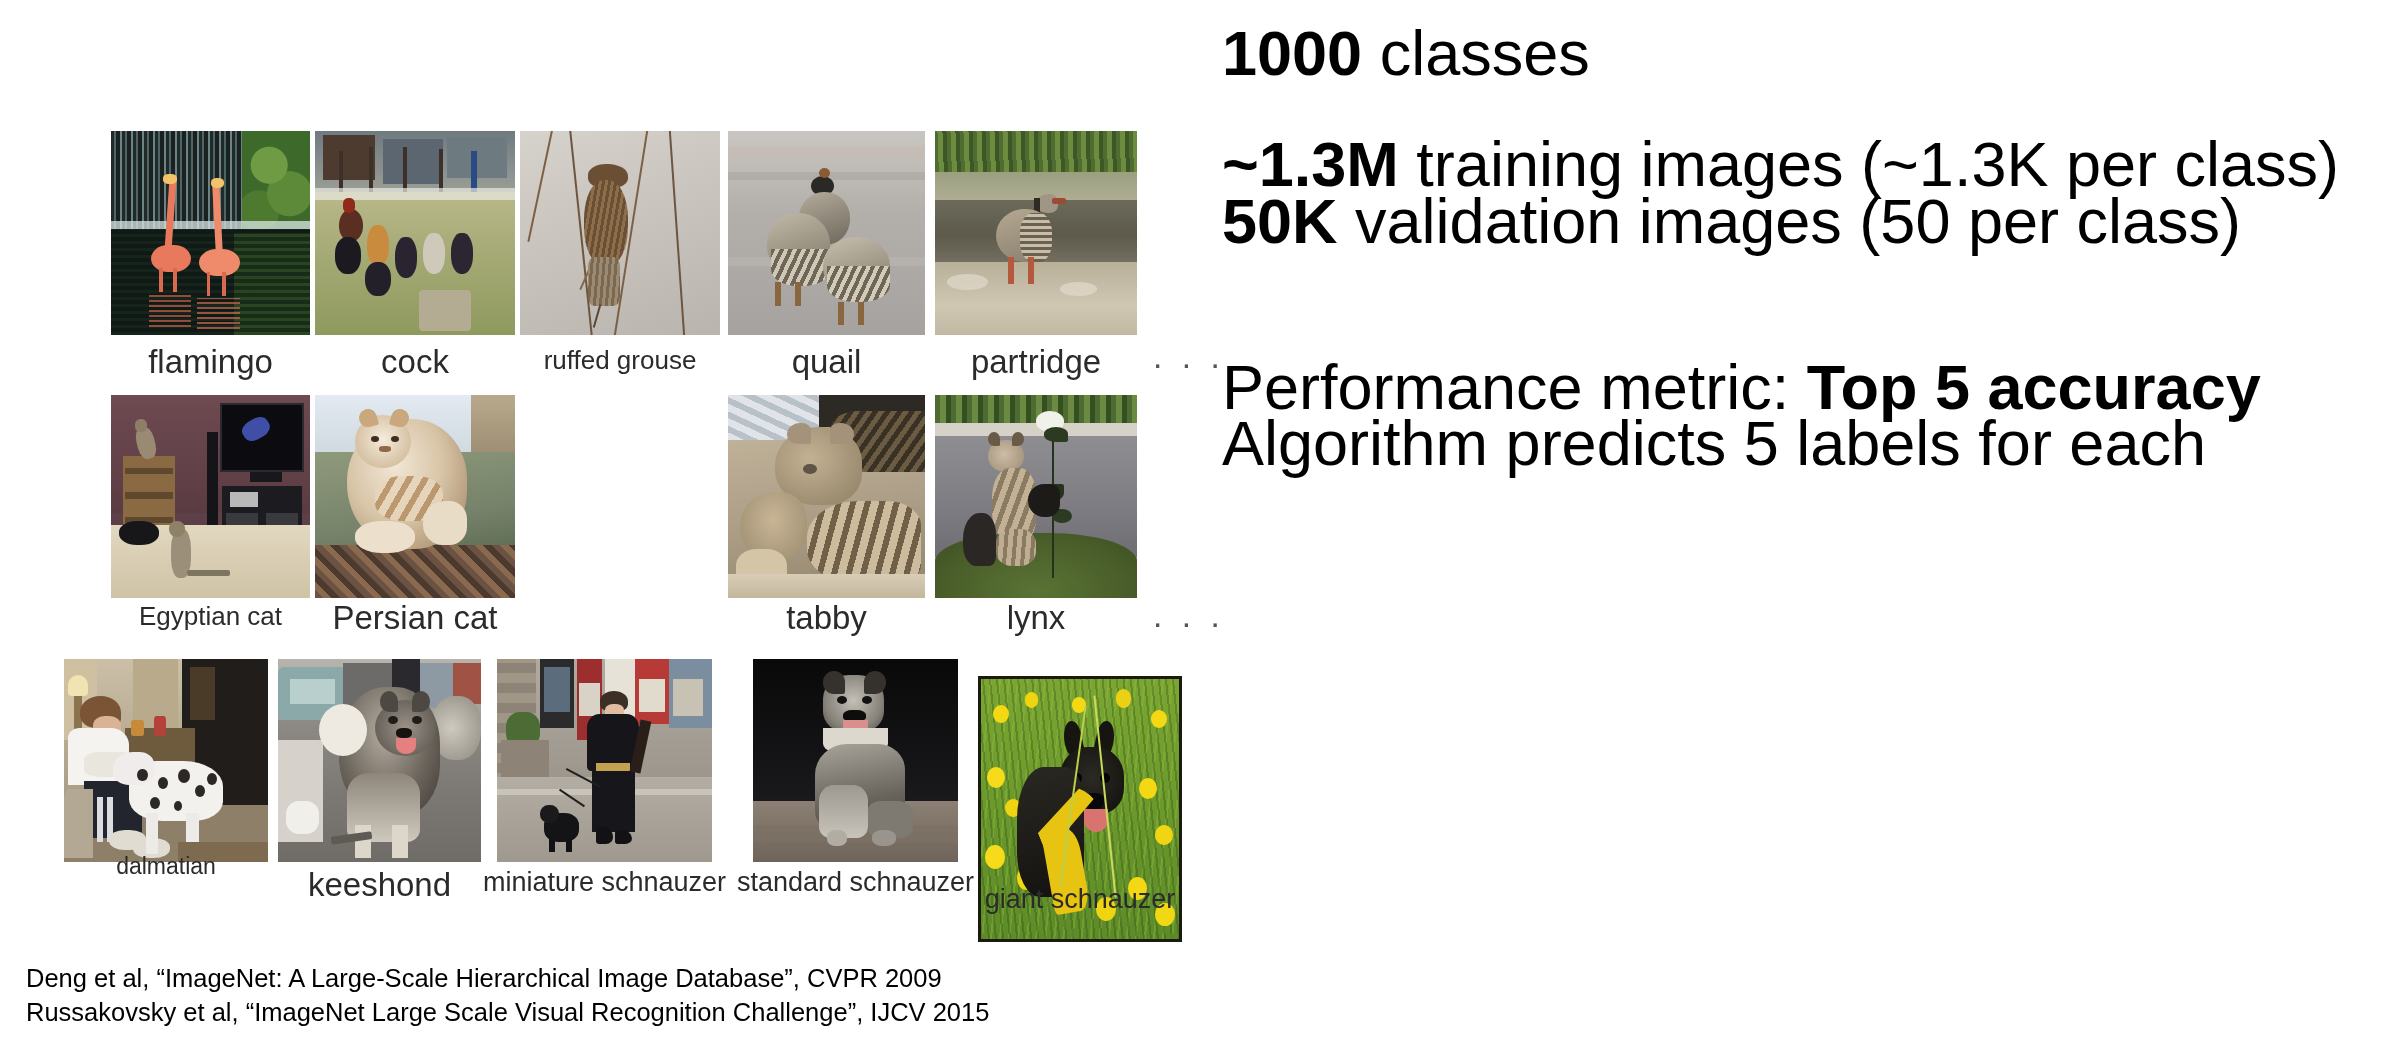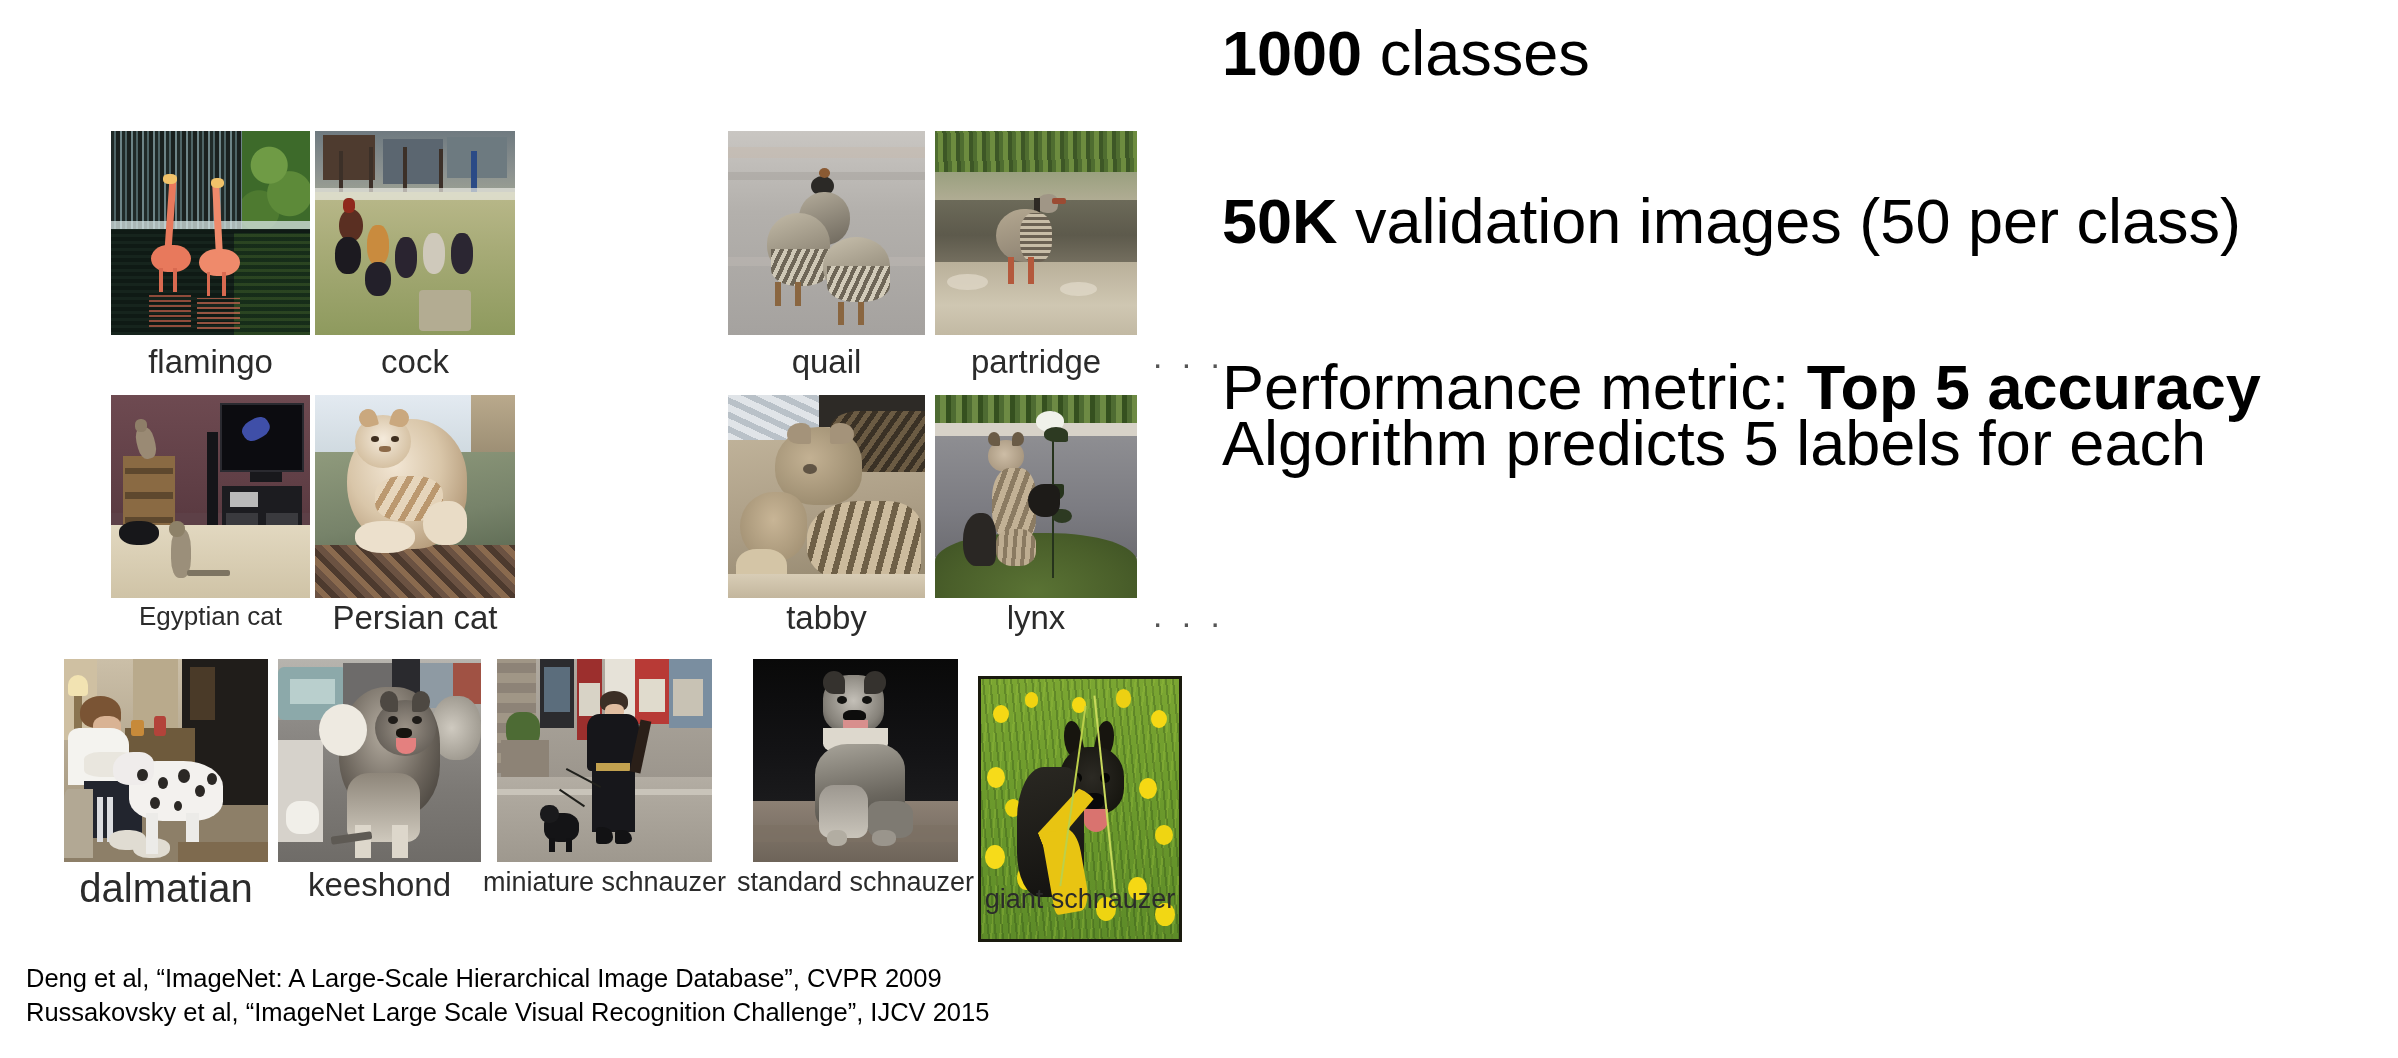--- a/index.html
+++ b/index.html
@@ -146,20 +146,38 @@
         <div class="lyr" style="left:26%;top:46%;width:11%;height:20%;background:#c98b3e;border-radius:45%;"></div>
         <div class="lyr" style="left:25%;top:64%;width:13%;height:17%;background:#23202a;border-radius:45%;"></div>
         <div class="lyr" style="left:40%;top:52%;width:11%;height:20%;background:#2a2430;border-radius:45%;"></div>
         <div class="lyr" style="left:54%;top:50%;width:11%;height:20%;background:#cfc9bb;border-radius:45%;"></div>
         <div class="lyr" style="left:68%;top:50%;width:11%;height:20%;background:#2b2632;border-radius:45%;"></div>
         <div class="lyr" style="left:52%;top:78%;width:26%;height:20%;background:#b3ac92;border-radius:4px;"></div>
       </div>
       <span class="cap" style="top:214px; font-size:33px;">cock</span>
     </div>
 
+    <div class="cell" style="left:520px; top:131px; width:200px; height:204px;">
+      <div class="photo" style="background:#cdc8c2;">
+        <div class="lyr" style="left:0;top:0;width:100%;height:100%;background:
+             linear-gradient(160deg,#d6d2cc 0%,#c6c1ba 55%,#b9b4ad 100%);"></div>
+        <div class="lyr" style="left:10%;top:-5%;width:2px;height:60%;background:#7b6046;transform:rotate(12deg);"></div>
+        <div class="lyr" style="left:30%;top:-5%;width:2px;height:110%;background:#6d5640;transform:rotate(-6deg);"></div>
+        <div class="lyr" style="left:55%;top:-5%;width:2px;height:110%;background:#7b6046;transform:rotate(9deg);"></div>
+        <div class="lyr" style="left:78%;top:-5%;width:2px;height:110%;background:#6d5640;transform:rotate(-4deg);"></div>
+        <div class="lyr" style="left:40%;top:30%;width:2px;height:50%;background:#80674c;transform:rotate(24deg);"></div>
+        <div class="lyr" style="left:34%;top:16%;width:20%;height:12%;background:#6b4f34;border-radius:45% 50% 40% 40%;"></div>
+        <div class="lyr" style="left:32%;top:24%;width:22%;height:42%;background:
+             repeating-linear-gradient(100deg,#6b4f34 0 3px,#8d6e4a 3px 6px);border-radius:45%;"></div>
+        <div class="lyr" style="left:34%;top:62%;width:16%;height:24%;background:
+             repeating-linear-gradient(95deg,#9d8a72 0 3px,#7b6850 3px 6px);border-radius:20%;"></div>
+        <div class="lyr" style="left:38%;top:85%;width:2px;height:12%;background:#5a4836;transform:rotate(16deg);"></div>
+      </div>
+      <span class="cap" style="top:216px; font-size:26px;">ruffed grouse</span>
+    </div>
 
     <div class="cell" style="left:728px; top:131px; width:197px; height:204px;">
       <div class="photo" style="background:#b9b6b2;">
         <div class="lyr" style="left:0;top:0;width:100%;height:100%;background:
              linear-gradient(180deg,#c9c6c2 0%,#b3b0ac 40%,#a5a29f 100%);"></div>
         <div class="lyr" style="left:0;top:8%;width:100%;height:5%;background:#c6b9ad;opacity:.5;"></div>
         <div class="lyr" style="left:0;top:20%;width:100%;height:4%;background:#a9a5a0;opacity:.6;"></div>
         <div class="lyr" style="left:0;top:62%;width:100%;height:4%;background:#bab6b1;opacity:.6;"></div>
 
         <div class="lyr" style="left:42%;top:22%;width:12%;height:10%;background:#2b2926;border-radius:50%;"></div>
@@ -367,21 +385,21 @@
         <div class="lyr" style="left:46%;top:58%;width:5%;height:6%;background:#2b2825;border-radius:50%;"></div>
         <div class="lyr" style="left:56%;top:54%;width:6%;height:7%;background:#2b2825;border-radius:50%;"></div>
         <div class="lyr" style="left:64%;top:62%;width:5%;height:6%;background:#2b2825;border-radius:50%;"></div>
         <div class="lyr" style="left:42%;top:68%;width:5%;height:6%;background:#2b2825;border-radius:50%;"></div>
         <div class="lyr" style="left:54%;top:70%;width:4%;height:5%;background:#2b2825;border-radius:50%;"></div>
         <div class="lyr" style="left:70%;top:56%;width:5%;height:6%;background:#2b2825;border-radius:50%;"></div>
         <div class="lyr" style="left:40%;top:76%;width:6%;height:20%;background:#ecebe8;"></div>
         <div class="lyr" style="left:60%;top:76%;width:6%;height:20%;background:#ecebe8;"></div>
         <div class="lyr" style="left:56%;top:90%;width:44%;height:10%;background:#7e6a4e;"></div>
       </div>
-      <span class="cap" style="top:209px; font-size:40px;">dalmatian</span>
+      <span class="cap" style="top:196px; font-size:23px;">dalmatian</span>
     </div>
 
     <div class="cell" style="left:278px; top:659px; width:203px; height:203px;">
       <div class="photo" style="background:#9b9894;">
         <div class="lyr" style="left:0;top:0;width:100%;height:36%;background:
              linear-gradient(180deg,#b7b4ae 0%,#9d9a94 100%);"></div>
         <div class="lyr" style="left:0;top:4%;width:34%;height:26%;background:#8ca9aa;border-radius:6px;"></div>
         <div class="lyr" style="left:6%;top:10%;width:22%;height:12%;background:#b9cfcd;"></div>
         <div class="lyr" style="left:32%;top:2%;width:24%;height:26%;background:#6d6b6a;"></div>
         <div class="lyr" style="left:56%;top:0;width:14%;height:24%;background:#2a2a2e;"></div>
@@ -529,20 +547,23 @@
     </div>
   </div>
 </div>
 
 <div id="right-col">
 
   <div class="rline" style="top:22px;">
     <b>1000</b><span> classes</span>
   </div>
 
+  <div class="rline" style="top:133px;">
+    <b>~1.3M</b><span> training images (~1.3K per class)</span>
+  </div>
 
   <div class="rline" style="top:190px;">
     <b>50K</b><span> validation images (50 per class)</span>
   </div>
 
 
   <div class="rline" style="top:356px;">
     <span>Performance metric: </span><b>Top 5 accuracy</b>
   </div>
 

